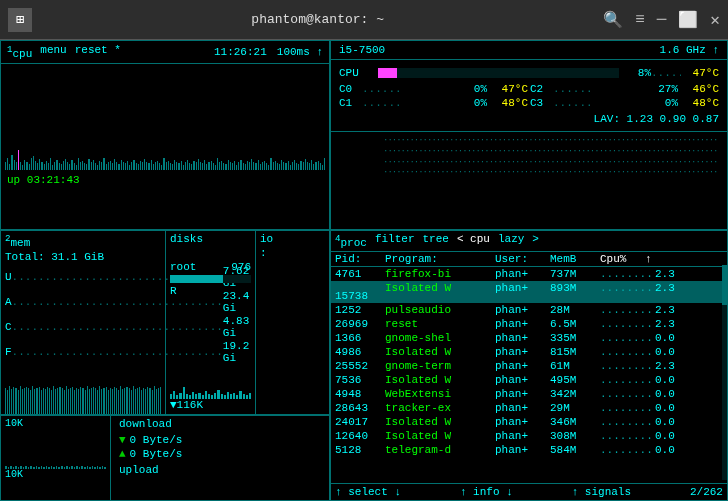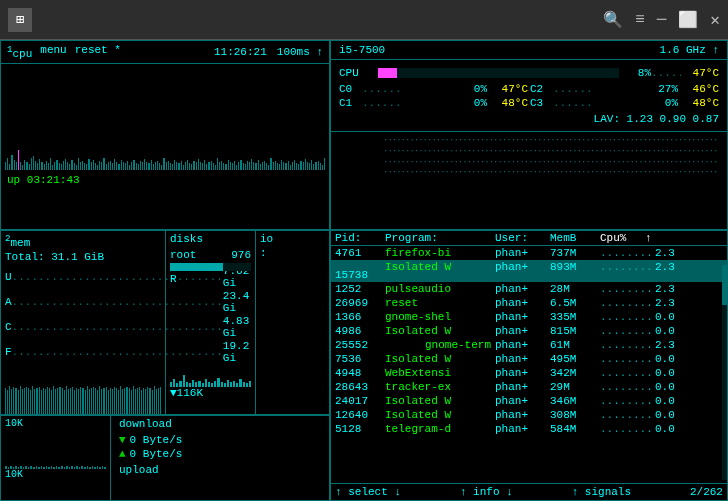--- a/index.html
+++ b/index.html
@@ -71,20 +71,21 @@
       border-color: #007070;
     }
   </style>
 </head>
 <body>
 
 <div id="titlebar">
   <div id="titlebar-left">
     <div id="titlebar-icon">⊞</div>
   </div>
+  <div id="titlebar-title">phantom@kantor: ~</div>
   <div id="titlebar-right">
     <span class="tb-btn">🔍</span>
     <span class="tb-btn">≡</span>
     <span class="tb-btn">─</span>
     <span class="tb-btn">⬜</span>
     <span class="tb-btn">✕</span>
   </div>
 </div>
 
 <div id="main">
@@ -421,21 +422,21 @@
           <div style="width:2px;height:28px;background:#008080;"></div>
           <div style="width:2px;height:32px;background:#008080;"></div>
           <div style="width:2px;height:29px;background:#008080;"></div>
           <div style="width:2px;height:30px;background:#008080;"></div>
           <div style="width:2px;height:31px;background:#008080;"></div>
         </div>
       </div>
     </div>
 
     <div style="border-right:1px solid #007070;padding:2px 4px;">
-      <div style="color:#00ffff;font-size:11px;margin-bottom:4px;">disks</div>
+      <div style="color:#00ffff;font-size:11px;margin-bottom:16px;">disks</div>
       <div style="display:flex;justify-content:space-between;font-size:11px;color:#00ffff;">
         <span>root</span>
         <span>976</span>
       </div>
       <div style="height:8px;background:#001a1a;margin:2px 0;">
         <div style="width:65%;height:100%;background:#00aaaa;"></div>
       </div>
       <div style="font-size:11px;color:#00ffff;">R</div>
 
       <div style="height:100px;overflow:hidden;margin-top:2px;">
@@ -472,20 +473,28 @@
     </div>
 
     <div style="padding:2px 4px;">
       <div style="color:#00ffff;font-size:11px;margin-bottom:2px;">io</div>
       <div style="font-size:11px;color:#00ffff;">:</div>
     </div>
   </div>
 
   <div class="panel" style="grid-column:2;grid-row:2/4;position:relative;overflow:hidden;">
 
+    <div style="display:flex;padding:2px 4px;border-bottom:1px solid #007070;font-size:11px;color:#00ffff;gap:8px;">
+      <span><sup>4</sup>proc</span>
+      <span style="color:#00ffff;">filter</span>
+      <span style="color:#00ffff;">tree</span>
+      <span style="color:#ffffff;">&lt; cpu</span>
+      <span style="color:#00ffff;">lazy</span>
+      <span style="color:#00ffff;">&gt;</span>
+    </div>
 
     <div style="display:grid;grid-template-columns:50px 110px 55px 50px 45px 20px;padding:1px 4px;font-size:11px;border-bottom:1px solid #007070;">
       <span style="color:#00ffff;">Pid:</span>
       <span style="color:#00ffff;">Program:</span>
       <span style="color:#00ffff;">User:</span>
       <span style="color:#00ffff;">MemB</span>
       <span style="color:#ffffff;">Cpu%</span>
       <span style="color:#ffffff;">↑</span>
     </div>
 
@@ -533,21 +542,21 @@
       <div style="display:grid;grid-template-columns:50px 110px 55px 50px 55px 30px;padding:1px 4px;">
         <span style="color:#00ffff;">4986</span>
         <span style="color:#00ff00;">Isolated W</span>
         <span style="color:#00ffff;">phan+</span>
         <span style="color:#00ffff;">815M</span>
         <span style="color:#00aaaa;">........</span>
         <span style="color:#00ffff;">0.0</span>
       </div>
       <div style="display:grid;grid-template-columns:50px 110px 55px 50px 55px 30px;padding:1px 4px;">
         <span style="color:#00ffff;">25552</span>
-        <span style="color:#00ff00;margin-left:40px;">gnome-term</span>
+        <span style="color:#00ff00;">gnome-term</span>
         <span style="color:#00ffff;">phan+</span>
         <span style="color:#00ffff;">61M</span>
         <span style="color:#00aaaa;">........</span>
         <span style="color:#00ffff;">2.3</span>
       </div>
       <div style="display:grid;grid-template-columns:50px 110px 55px 50px 55px 30px;padding:1px 4px;">
         <span style="color:#00ffff;">7536</span>
         <span style="color:#00ff00;">Isolated W</span>
         <span style="color:#00ffff;">phan+</span>
         <span style="color:#00ffff;">495M</span>

